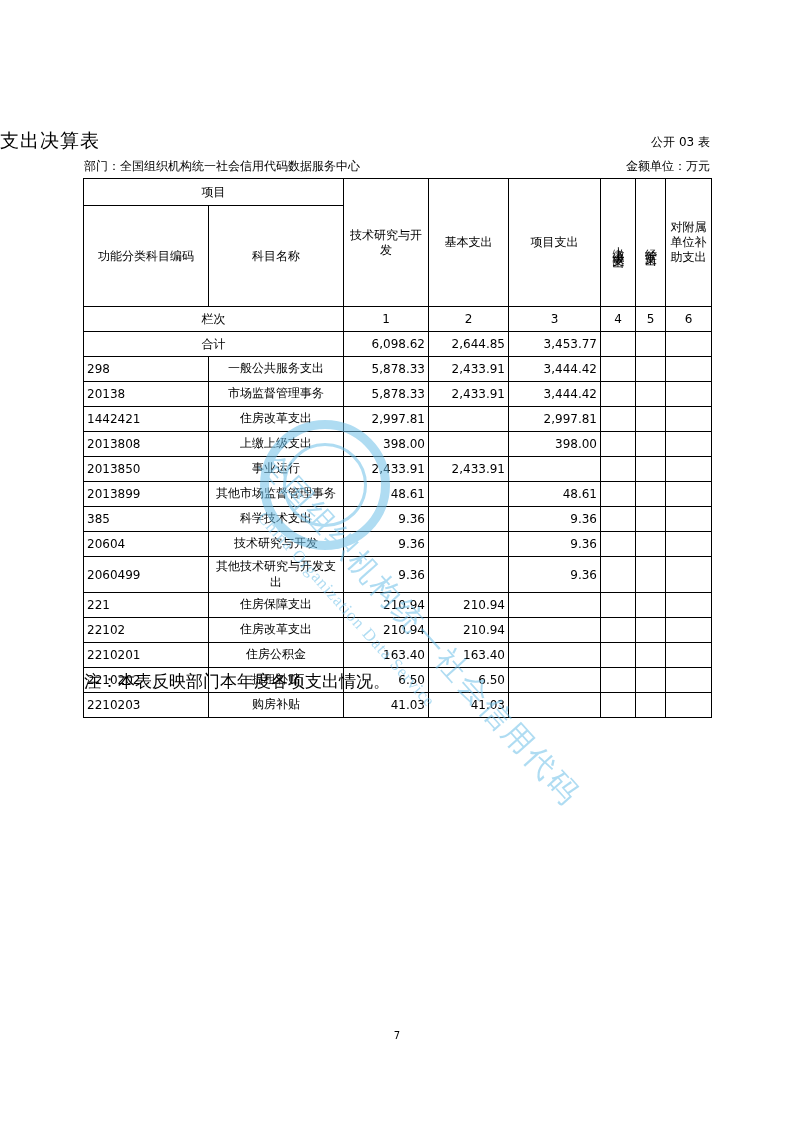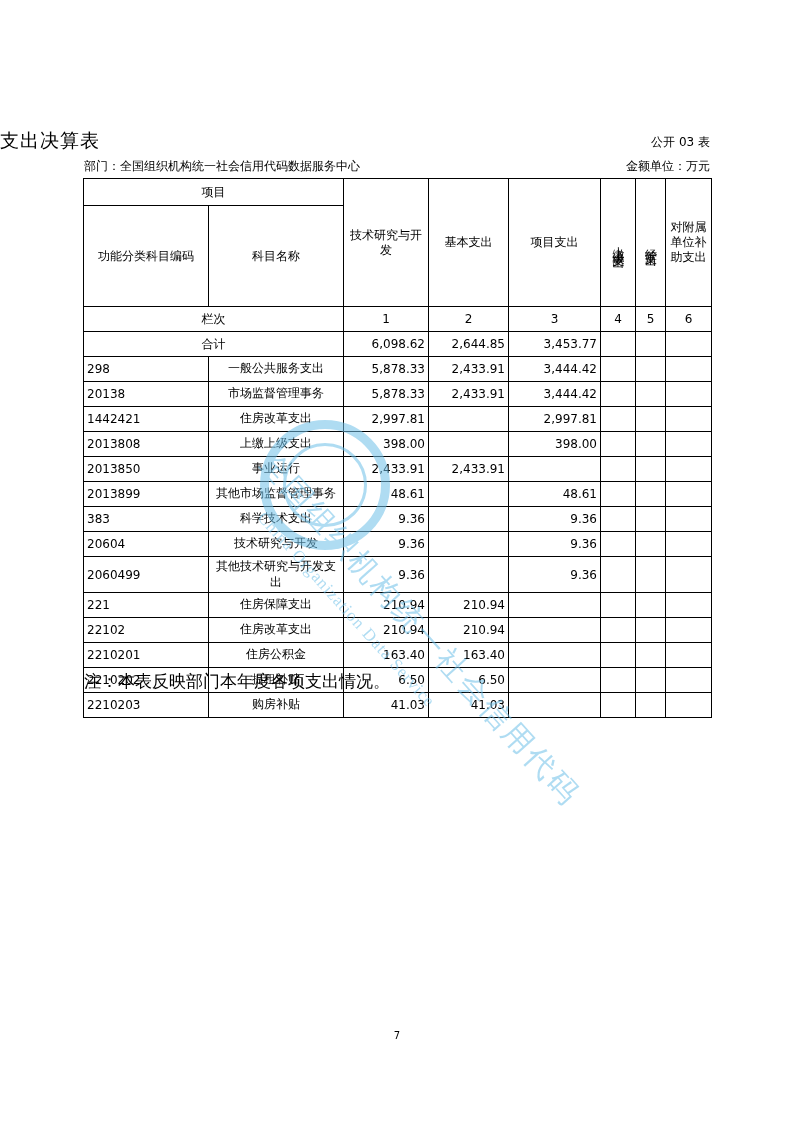--- a/index.html
+++ b/index.html
@@ -324,21 +324,21 @@
           <td class="code">2013899</td>
           <td class="name">其他市场监督管理事务</td>
           <td class="val">48.61</td>
           <td class="val"></td>
           <td class="val">48.61</td>
           <td class="val"></td>
           <td class="val"></td>
           <td class="val"></td>
         </tr>
         <tr>
-          <td class="code">383</td>
+          <td class="code">385</td>
           <td class="name">科学技术支出</td>
           <td class="val">9.36</td>
           <td class="val"></td>
           <td class="val">9.36</td>
           <td class="val"></td>
           <td class="val"></td>
           <td class="val"></td>
         </tr>
         <tr>
           <td class="code">20604</td>

